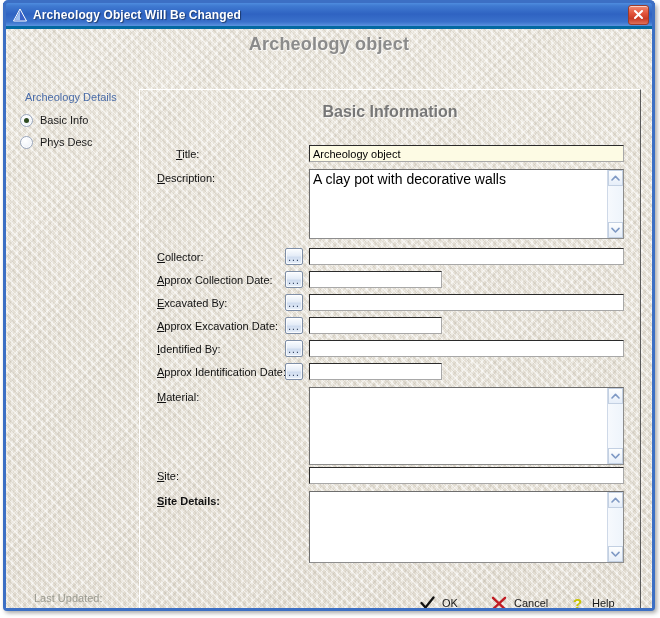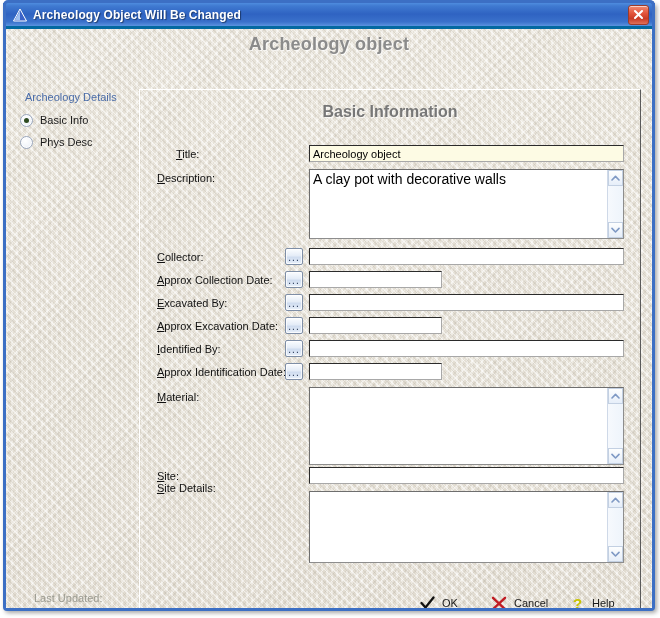--- a/index.html
+++ b/index.html
@@ -391,21 +391,21 @@
             <svg class="chev" width="9" height="6" viewBox="0 0 9 6">
                 <path d="M1 1.4 L4.5 5 L8 1.4" stroke="#7f99c4" stroke-width="1.6" fill="none" stroke-linecap="round" stroke-linejoin="round"></path>
               </svg>
           </div>
         </div>
       </div>
 
       <div class="lbl" style="top:380px;"><u>S</u>ite:</div>
       <div class="txt" style="left:169px; top:377px; width:315px;"></div>
 
-      <div class="lbl" style="top:392px;"><u>S</u>ite Details:</div>
+      <div class="lbl" style="top:405px;font-weight:bold;"><u>S</u>ite Details:</div>
       <div class="area" style="left:169px; top:401px; width:315px; height:72px;">
         <div class="area-text"></div>
         <div class="vscroll">
           <div class="sb-btn sb-up">
             <svg class="chev" width="9" height="6" viewBox="0 0 9 6">
                 <path d="M1 5 L4.5 1.4 L8 5" stroke="#7f99c4" stroke-width="1.6" fill="none" stroke-linecap="round" stroke-linejoin="round"></path>
               </svg>
           </div>
           <div class="sb-track"></div>
           <div class="sb-btn sb-down">

